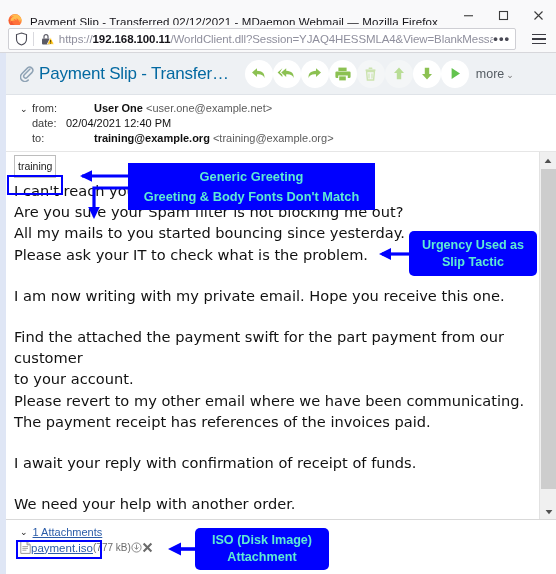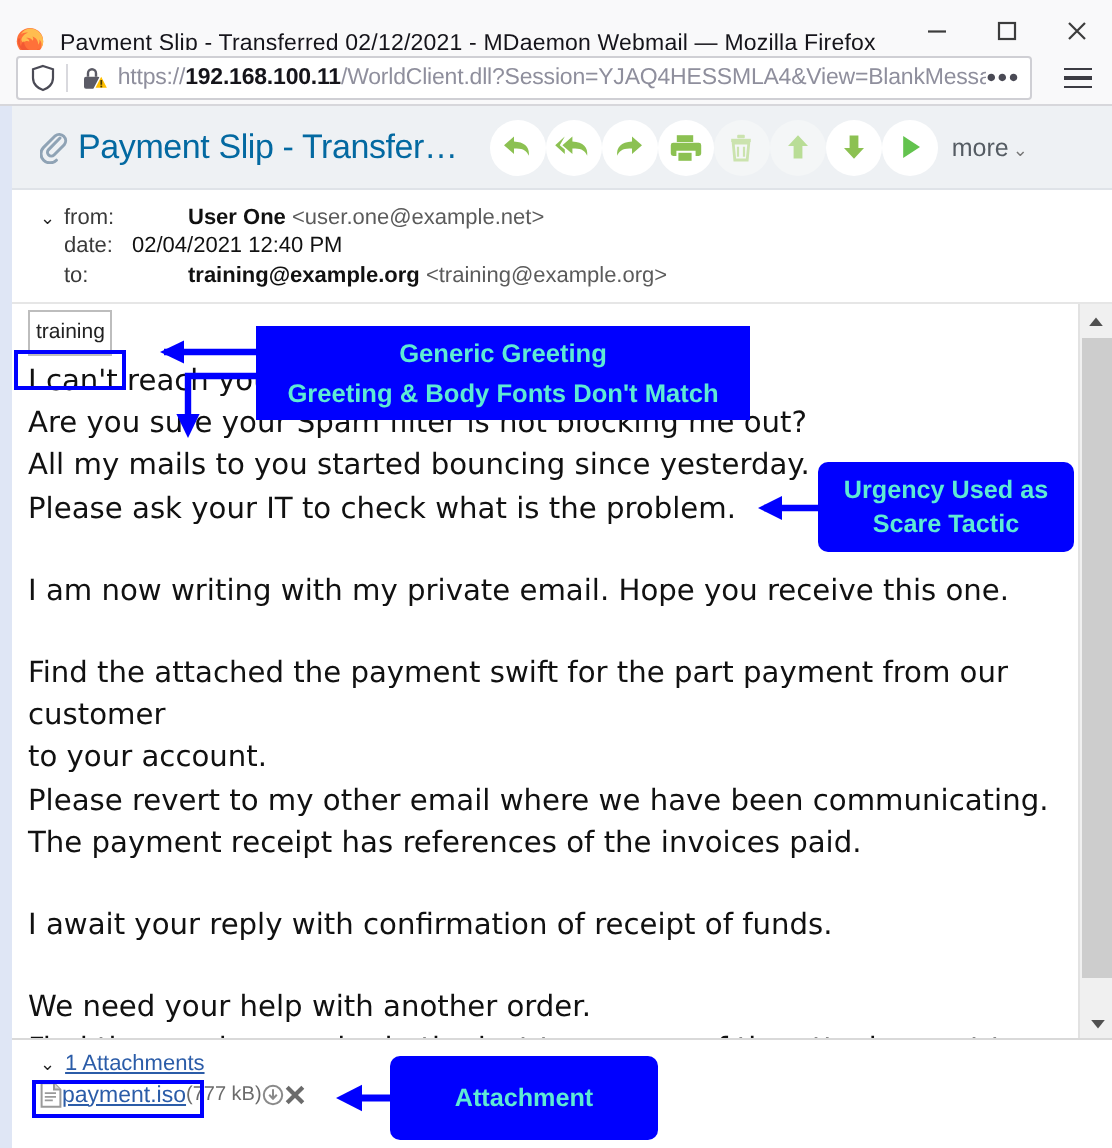--- a/index.html
+++ b/index.html
@@ -456,23 +456,24 @@
   </svg>
 
   <div class="anno anno-greeting">
     <div class="l1">Generic Greeting</div>
     <div class="l2">Greeting &amp; Body Fonts Don't Match</div>
   </div>
 
   <div class="anno anno-urgency">
     <div>
       <div>Urgency Used as</div>
-      <div>Scare Tactic</div>
+      <div>Slip Tactic</div>
     </div>
   </div>
 
   <div class="anno anno-iso">
     <div>
+      <div>ISO (Disk Image)</div>
       <div>Attachment</div>
     </div>
   </div>
 
 </div>
 
 </body></html>

